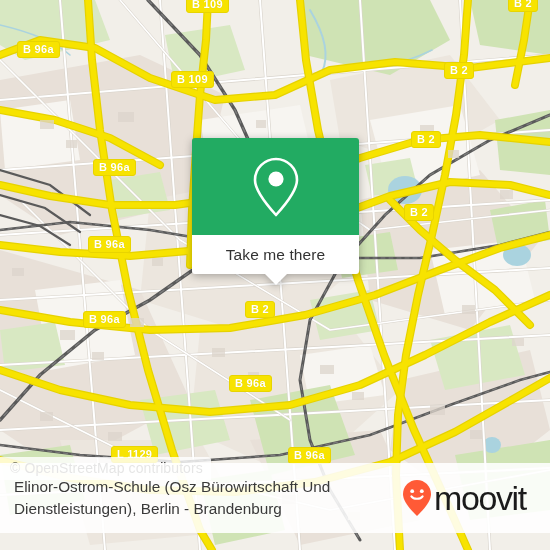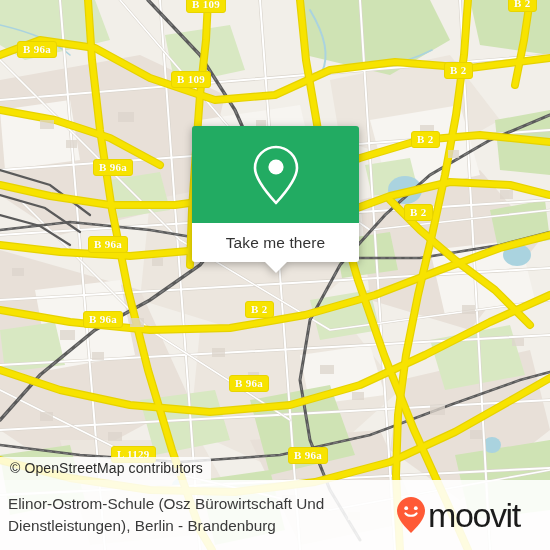--- a/index.html
+++ b/index.html
@@ -17,29 +17,28 @@
   }
 
   
   #map {
     position: absolute;
     left: 0; top: 0;
     width: 550px;
     height: 550px;
     background: #f2efe9;
     overflow: hidden;
-    font-family: Liberation Serif, serif;
   }
   #map svg { display: block; }
 
   
   #callout {
     position: absolute;
     left: 192px;
-    top: 126px;
+    top: 138px;
     width: 167px;
     filter: drop-shadow(0 2px 4px rgba(0,0,0,0.30));
   }
   #callout-green {
     width: 167px;
     height: 97px;
     background: #22ab62;
     border-radius: 3px 3px 0 0;
     display: flex;
     align-items: center;
@@ -82,28 +81,28 @@
     font-size: 14px;
     color: #2b2b2b;
     letter-spacing: 0.1px;
     border-radius: 0 3px 0 0;
   }
 
   
   #bottombar {
     position: absolute;
     left: 0;
-    bottom: 0;
+    bottom: 17px;
     width: 550px;
     height: 70px;
     background: rgba(255,255,255,0.88);
     display: flex;
     align-items: center;
     box-sizing: border-box;
-    padding: 0 14px 0 8px;
+    padding: 0 14px 0 14px;
   }
   #place-title {
     flex: 1 1 auto;
     font-size: 15.3px;
     line-height: 22px;
     color: #3a3a3a;
     padding-right: 8px;
     max-width: 380px;
   }
   #moovit-logo {

